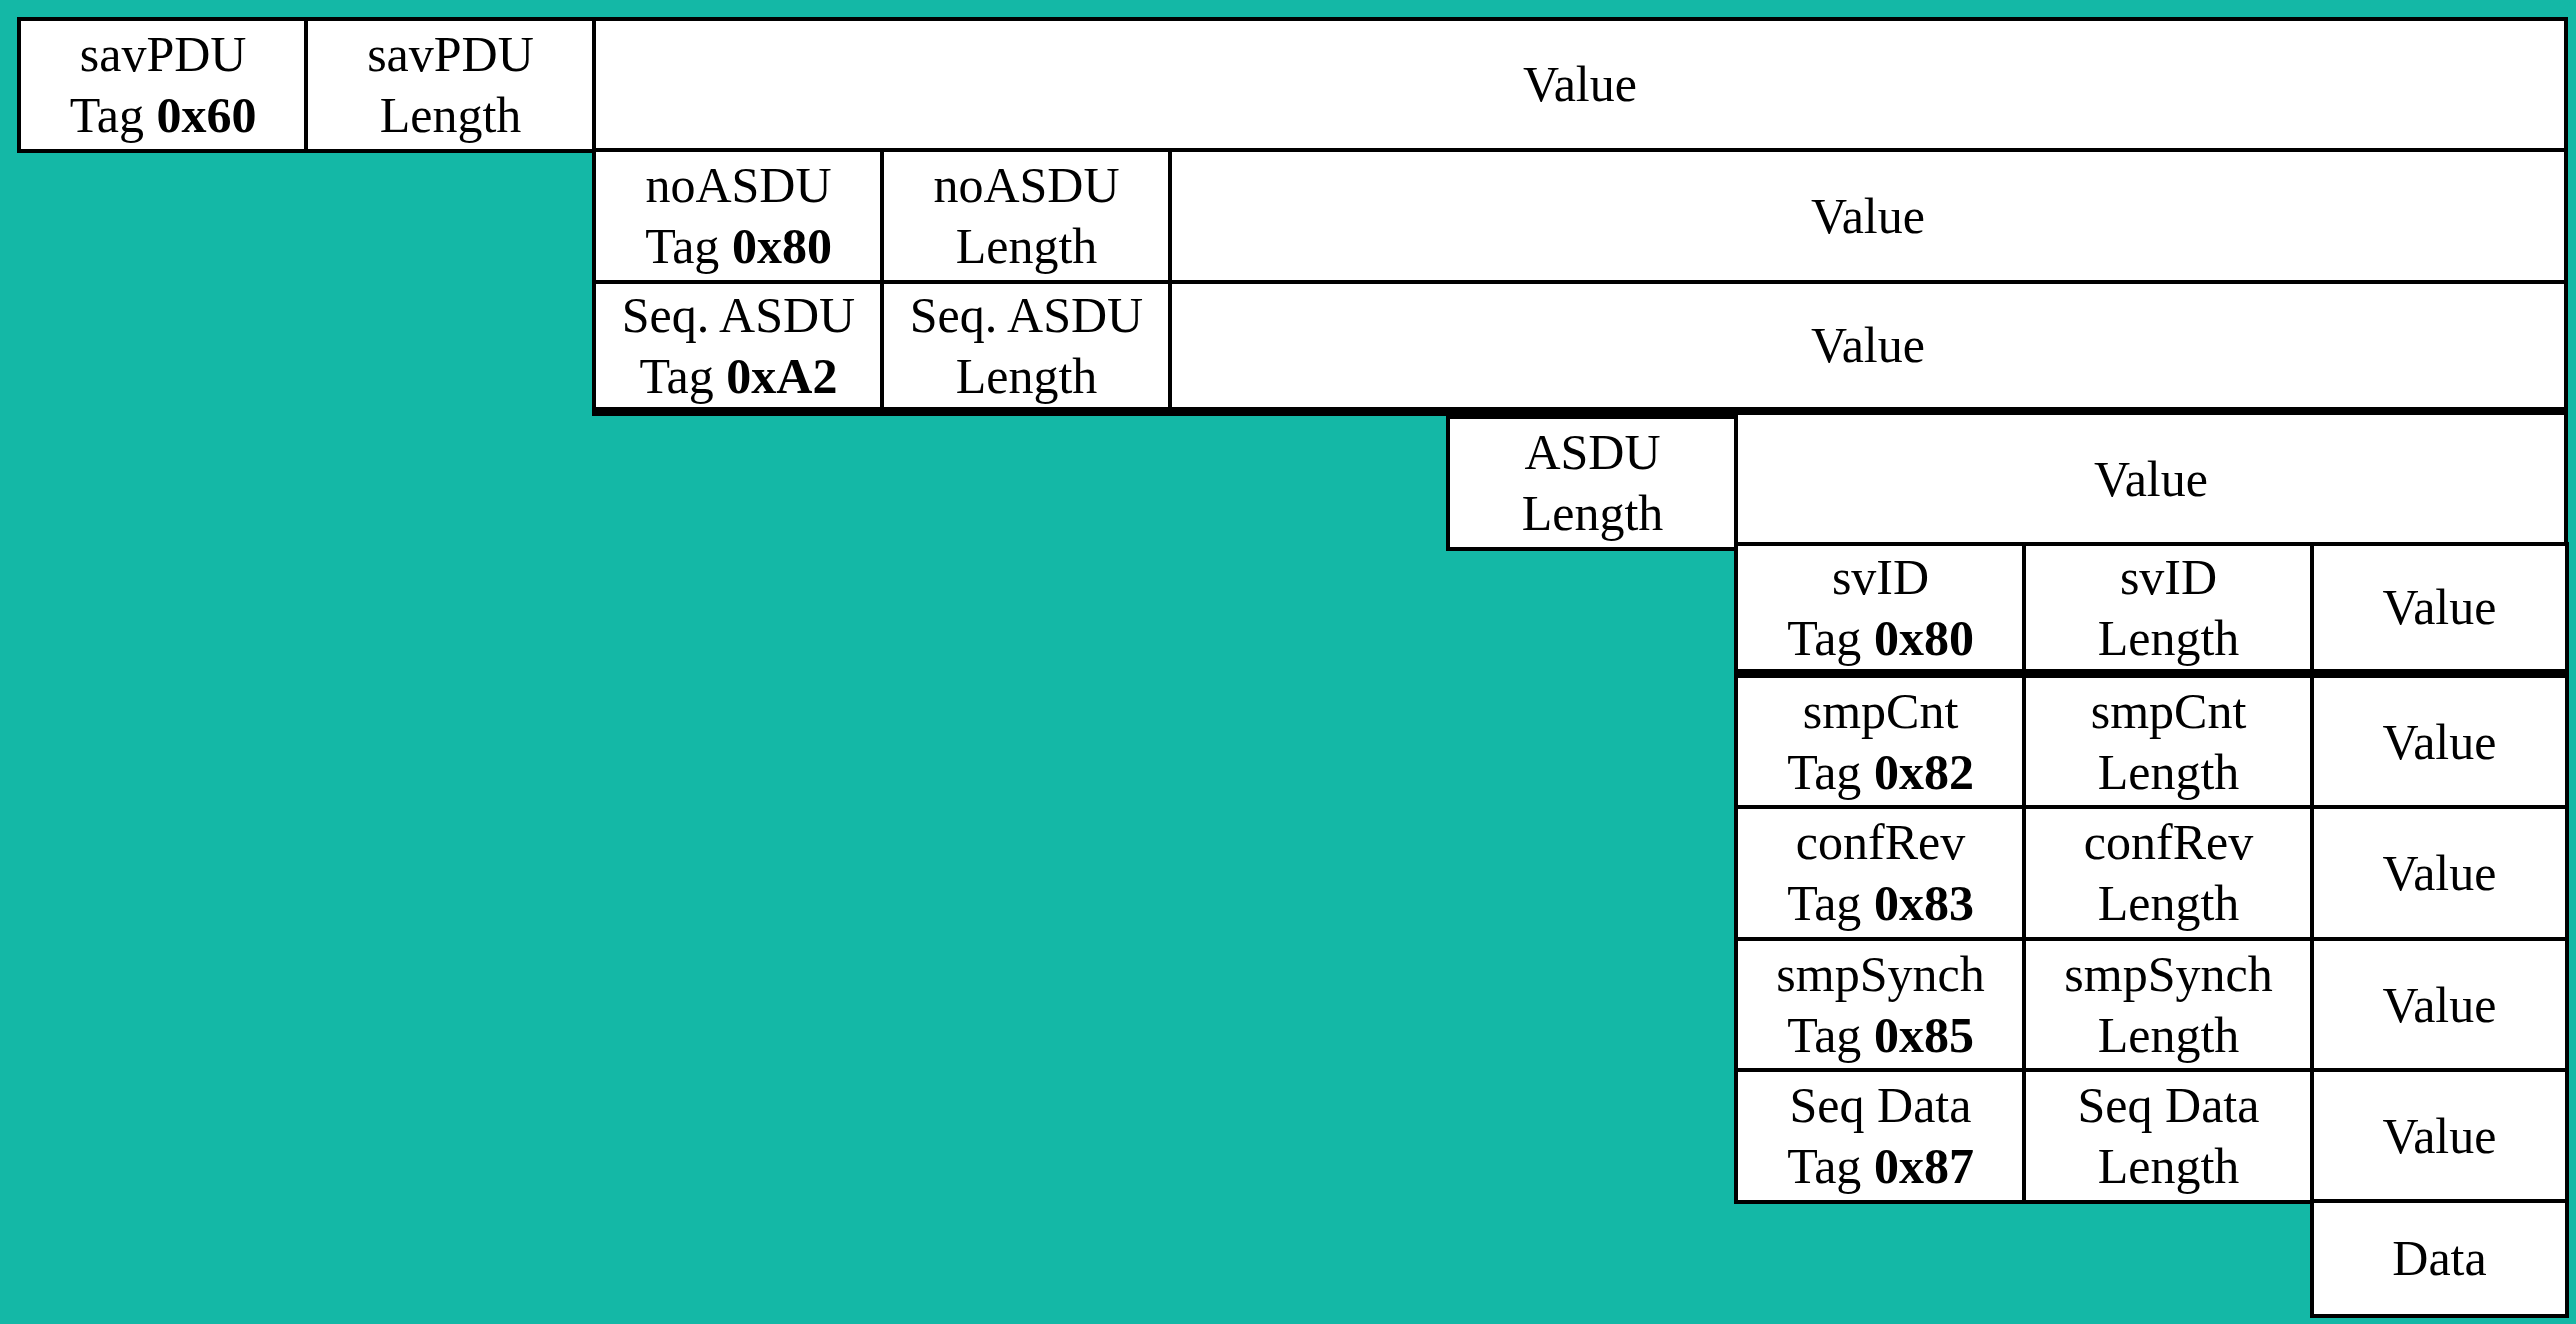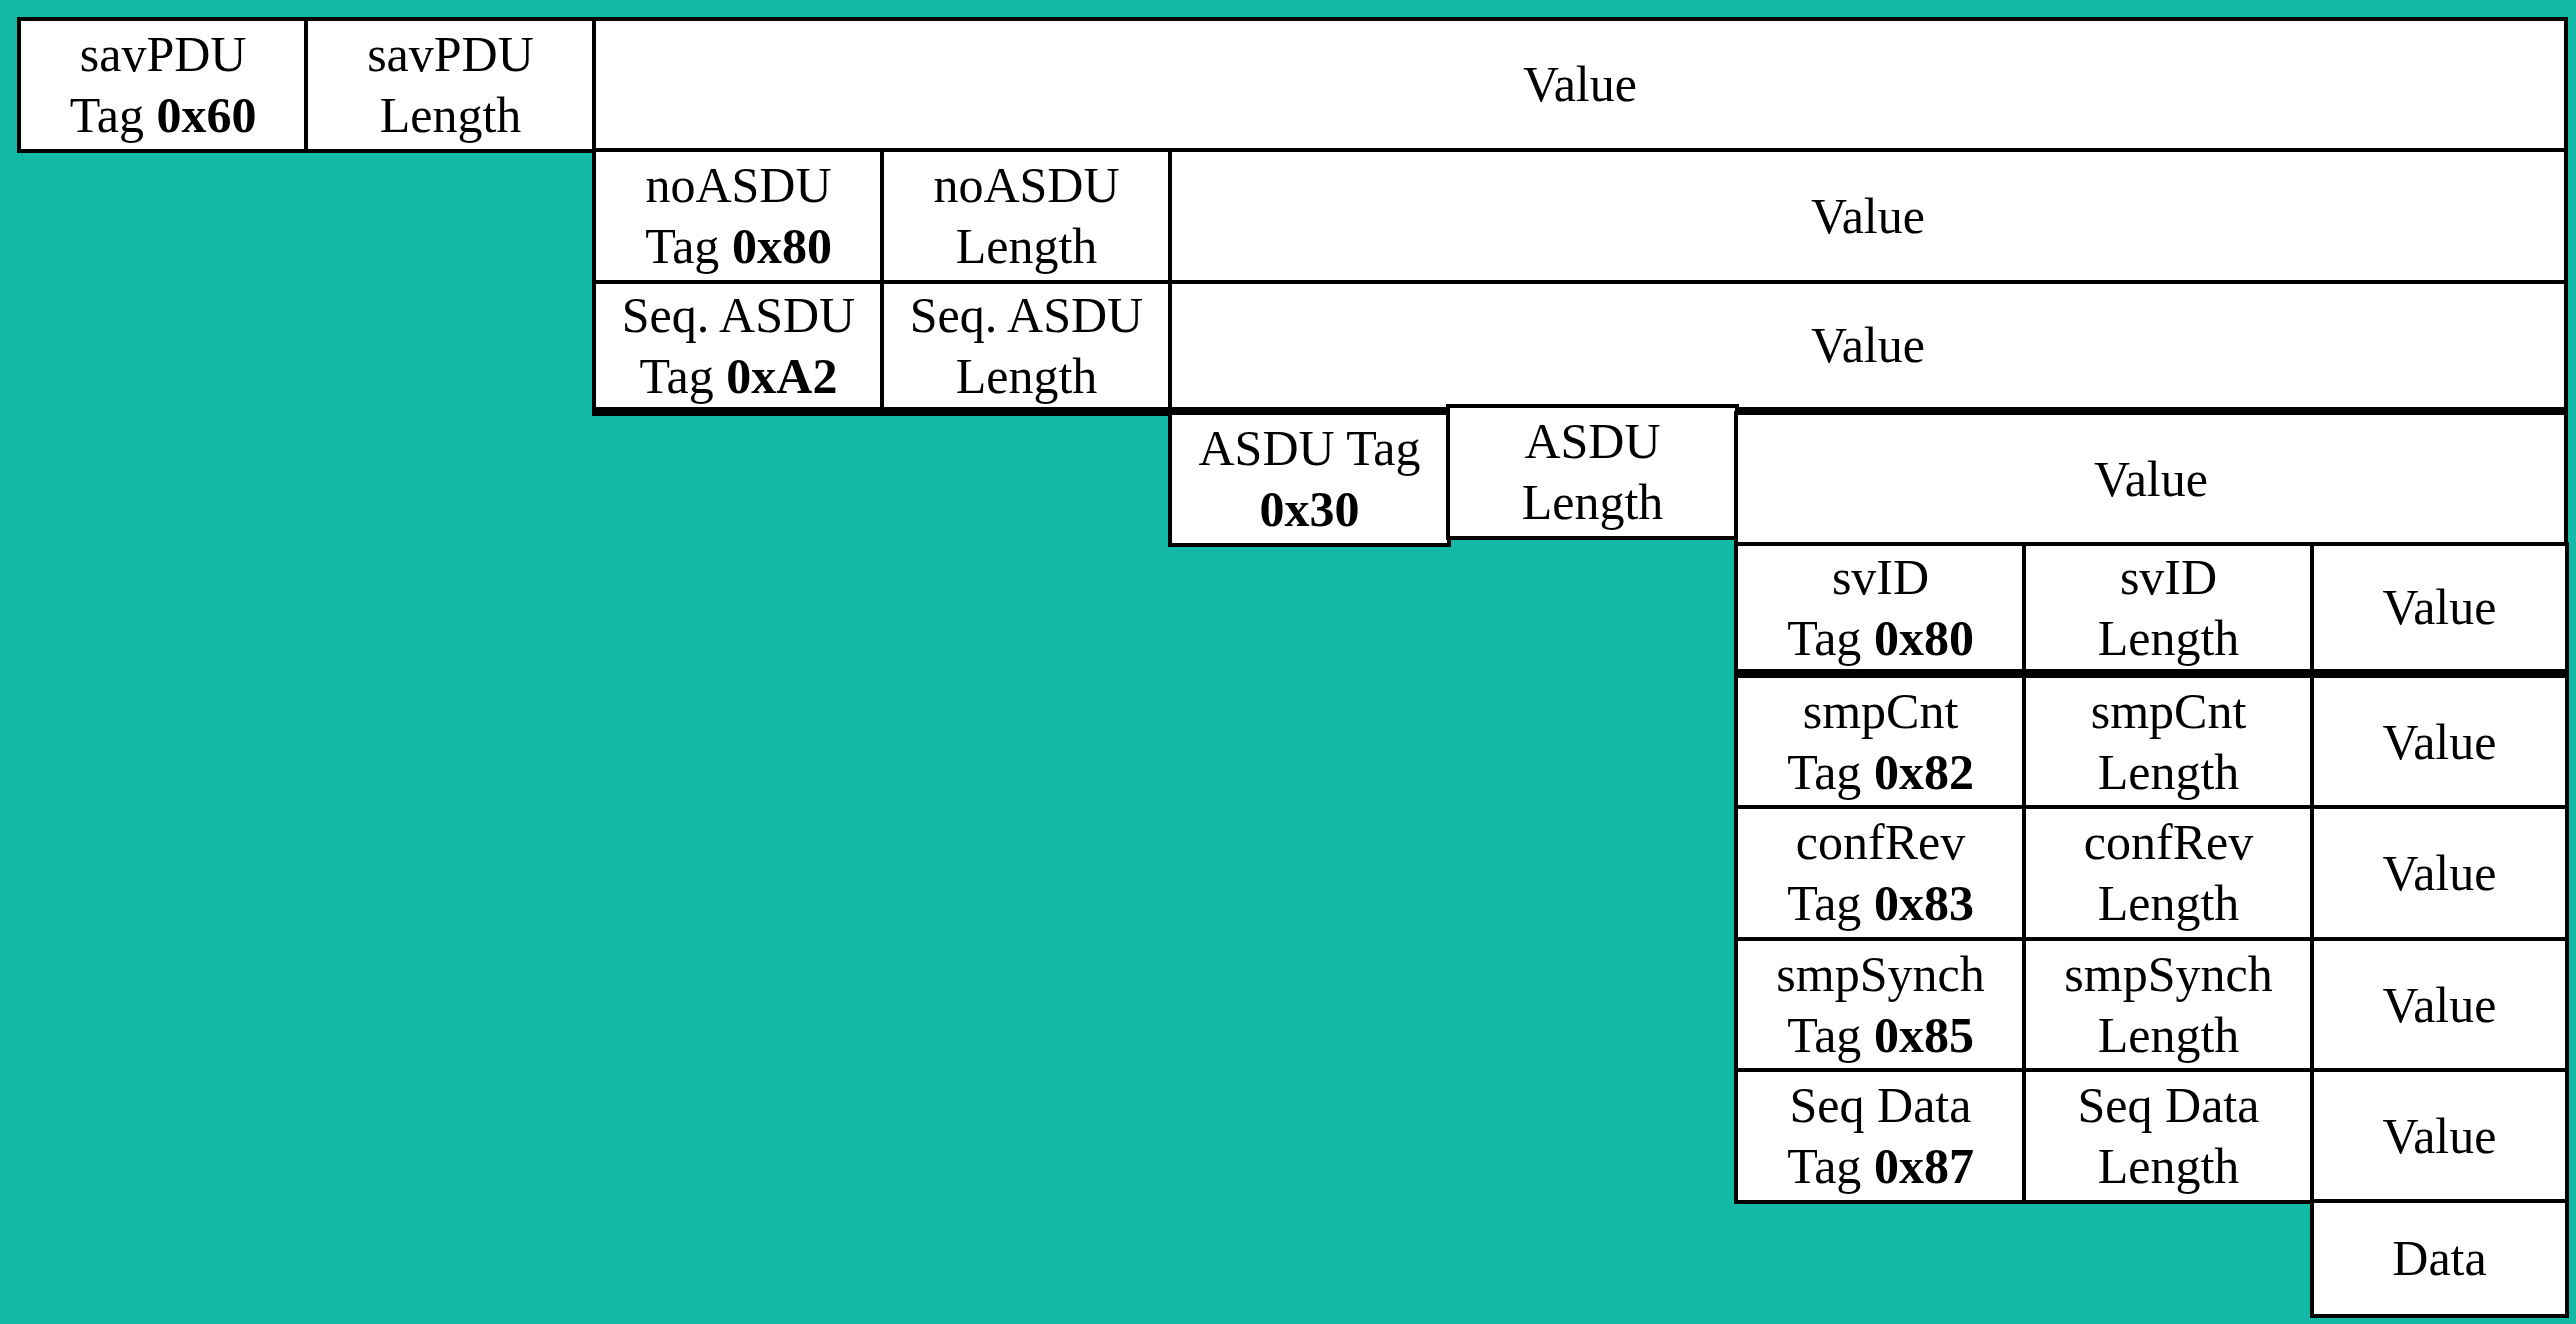--- a/index.html
+++ b/index.html
@@ -63,25 +63,21 @@
     <div><span>Tag </span><span class="hex">0xA2</span></div>
   </div>
   <div class="cell thick-bottom" style="left:880px; top:280px; width:293px; height:136px;">
     <div>Seq. ASDU</div>
     <div>Length</div>
   </div>
   <div class="cell thick-bottom" style="left:1168px; top:280px; width:1400px; height:136px;">
     <div>Value</div>
   </div>
 
-  <div class="cell" style="left:1168px; top:411px; width:283px; height:136px;">
-    <div>ASDU Tag</div>
-    <div><span></span><span class="hex">0x30</span></div>
-  </div>
-  <div class="cell" style="left:1446px; top:404px; width:293px; height:136px;">
+  <div class="cell" style="left:1446px; top:415px; width:293px; height:136px;">
     <div>ASDU</div>
     <div>Length</div>
   </div>
   <div class="cell" style="left:1734px; top:411px; width:834px; height:136px;">
     <div>Value</div>
   </div>
 
   <div class="cell thick-bottom" style="left:1734px; top:542px; width:293px; height:136px;">
     <div>svID</div>
     <div><span>Tag </span><span class="hex">0x80</span></div>

